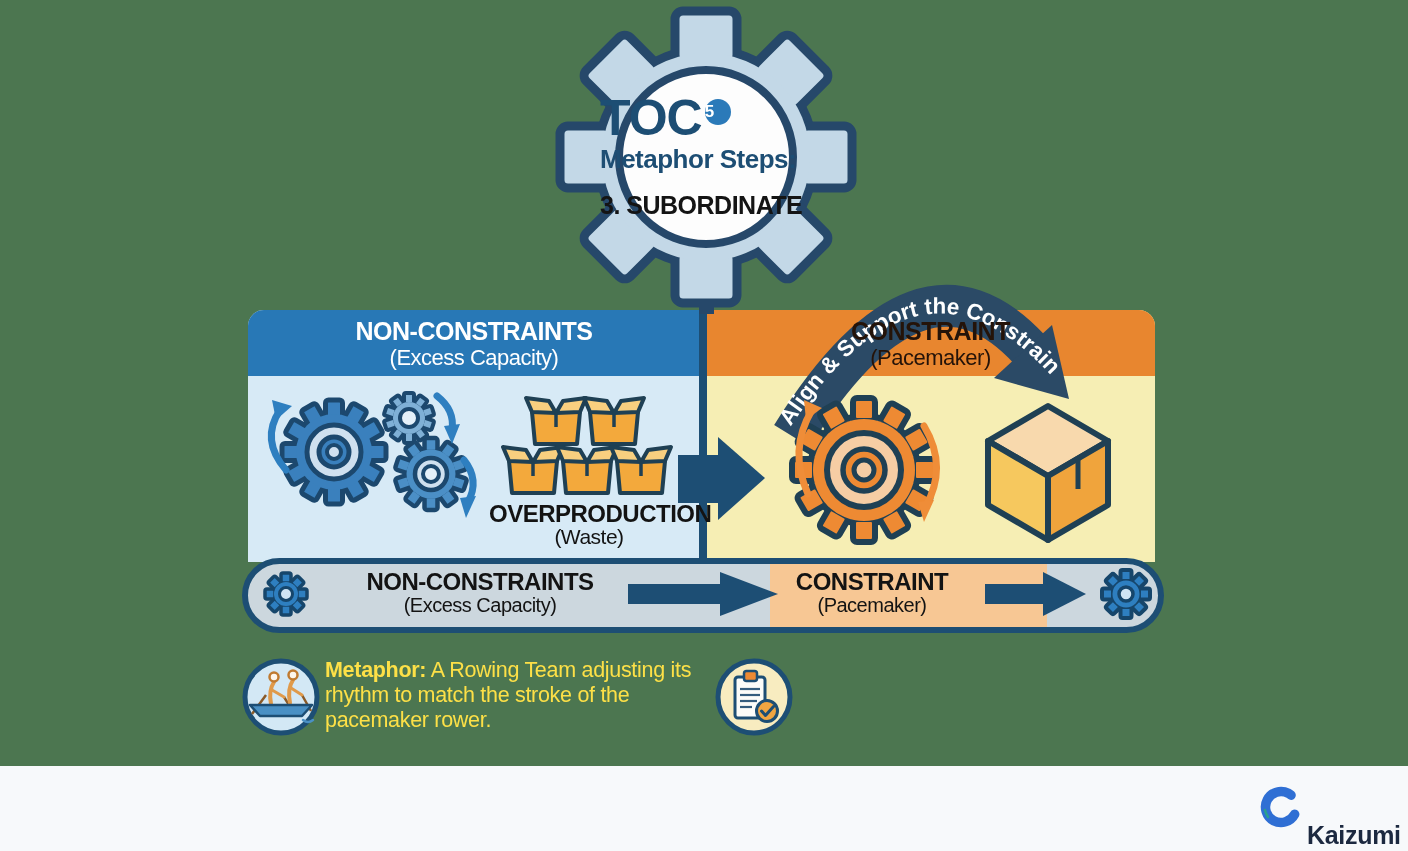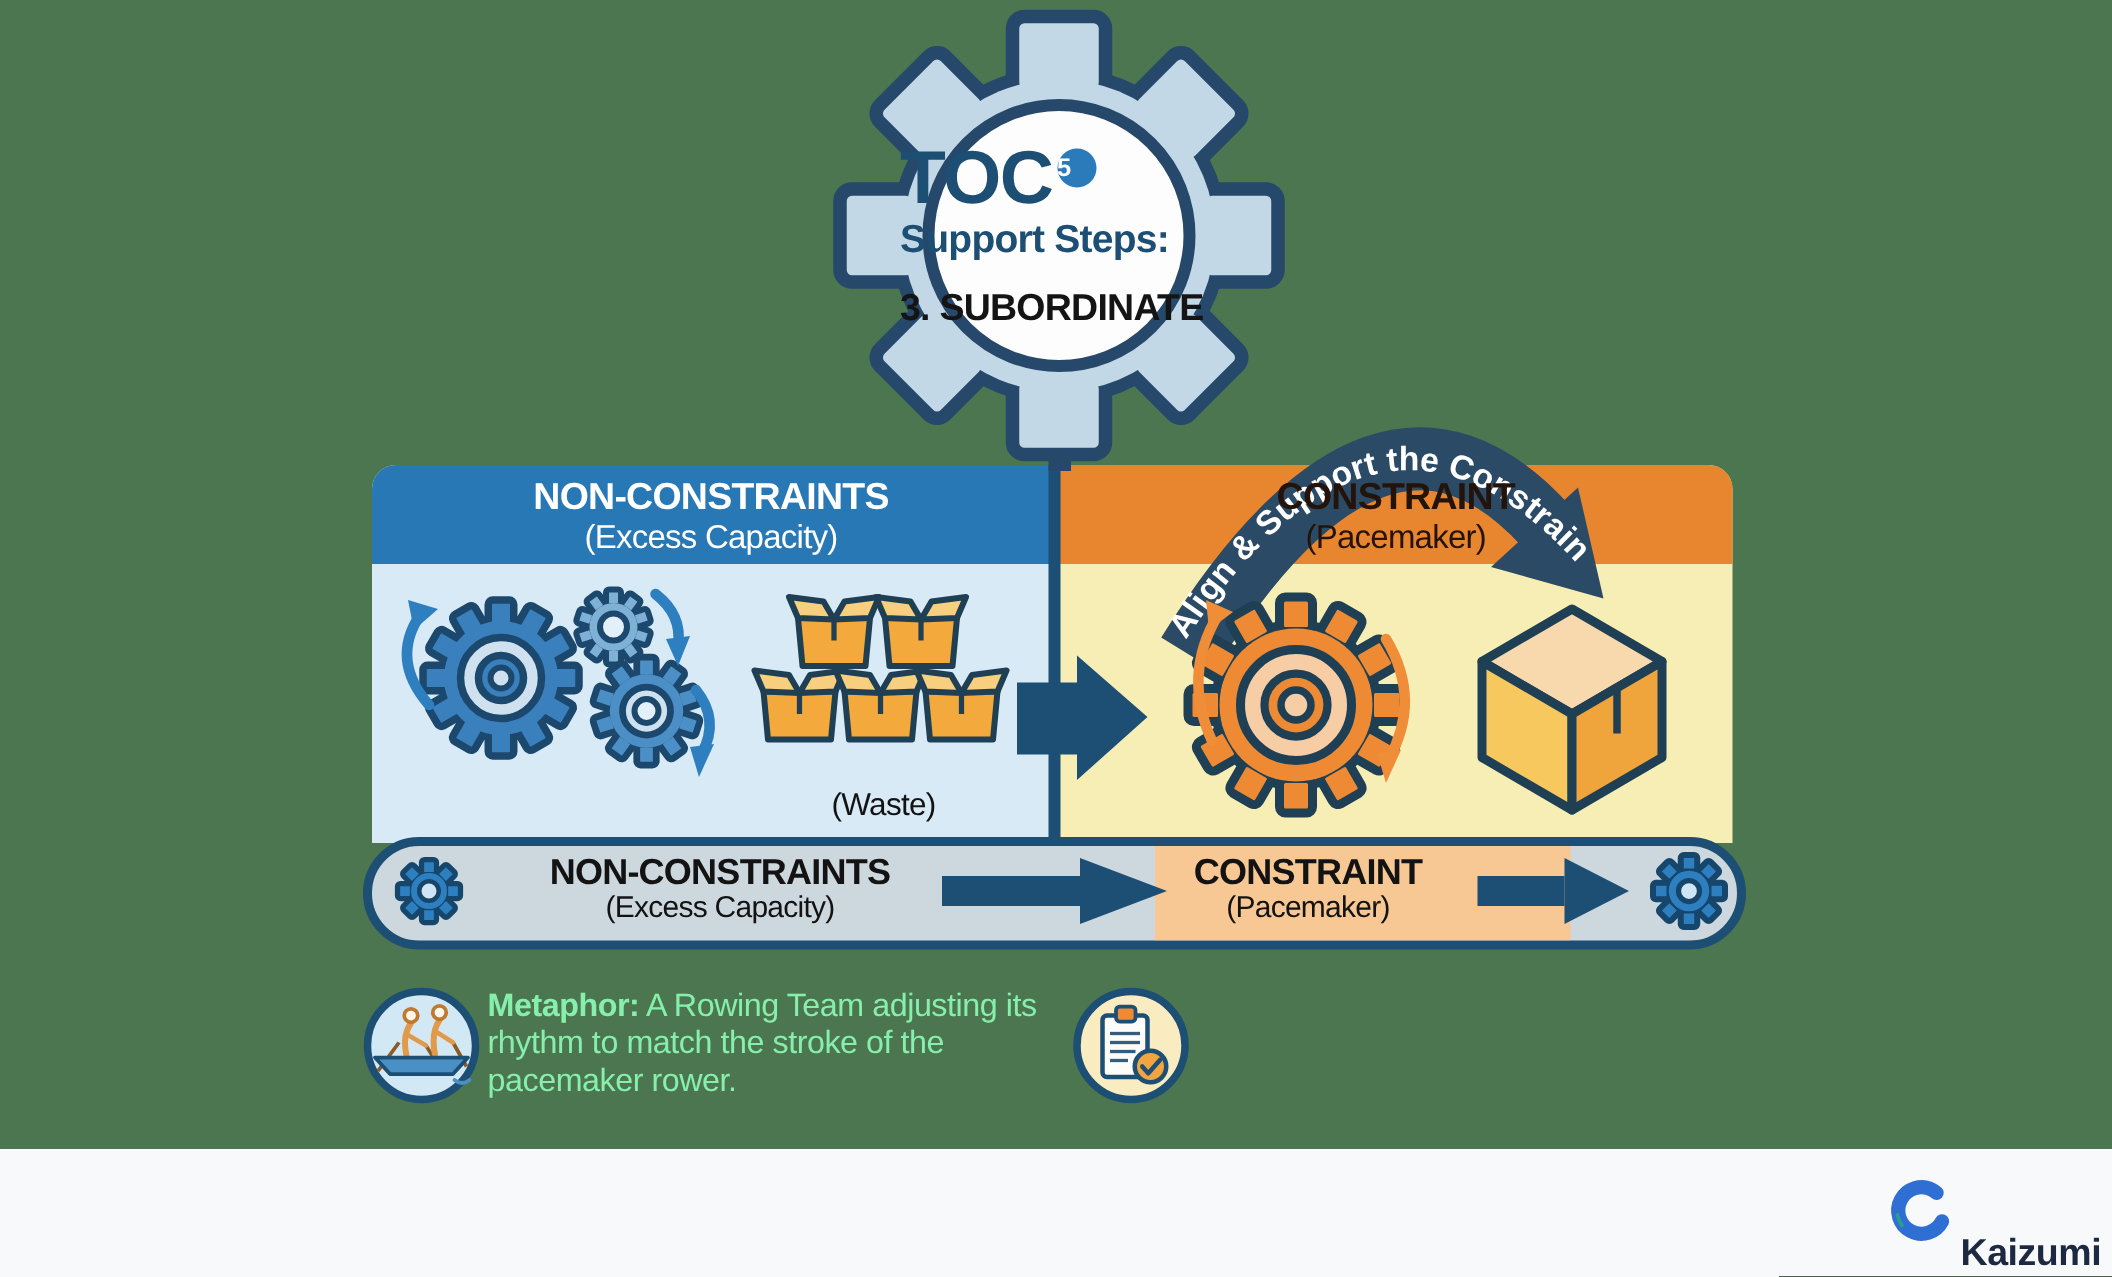--- a/index.html
+++ b/index.html
@@ -35,21 +35,21 @@
 
   
   .gear-text{position:absolute;left:600px;top:94px;width:212px;text-align:left;}
   .toc-row{font-size:50px;line-height:48px;font-weight:bold;color:#1d4e74;letter-spacing:-1px;}
   .toc-badge{display:inline-block;width:26px;height:26px;border-radius:50%;background:#2b7ab9;color:#fff;
              font-size:17px;line-height:26px;font-weight:bold;vertical-align:18px;margin-left:3px;letter-spacing:0;}
   .toc-sub{font-size:26px;font-weight:bold;color:#1d4e74;letter-spacing:-0.5px;margin-top:2px;}
   .toc-step{font-size:25px;font-weight:bold;color:#141414;letter-spacing:-0.5px;margin-top:16px;}
 
   
-  .note{position:absolute;top:658px;font-size:21.5px;line-height:25px;color:#86efac;letter-spacing:-0.3px;}
+  .note{position:absolute;top:658px;font-size:21.5px;line-height:25px;color:#fde047;letter-spacing:-0.3px;}
   .note b{letter-spacing:-0.3px;}
   .note-metaphor{left:325px;width:402px;}
   .note-action{left:800px;width:404px;}
 
   svg.overlay{position:absolute;left:0;top:0;pointer-events:none;}
 </style>
 </head>
 <body>
 
 <div class="canvas">
@@ -275,29 +275,30 @@
     </g>
 
     <g>
       <circle cx="1281" cy="807" r="15.5" fill="none" stroke="#2f6fd4" stroke-width="9.5" stroke-dasharray="76 22" stroke-linecap="round" transform="rotate(28 1281 807)"></circle>
       <path d="M1268,817 a17,17 0 0 1 -3,-7" stroke="#2aa08c" stroke-width="2.5" fill="none" stroke-linecap="round"></path>
     </g>
   </svg>
 
   <div class="gear-text">
     <div class="toc-row"><span>TOC</span><span class="toc-badge">5</span></div>
-    <div class="toc-sub">Support Steps:</div>
+    <div class="toc-sub">Metaphor Steps:</div>
     <div class="toc-step">3. SUBORDINATE</div>
   </div>
 
   <div class="t hdr-title white" style="left:248px;top:317px;width:452px">NON-CONSTRAINTS</div>
   <div class="t hdr-sub white" style="left:248px;top:345px;width:452px">(Excess Capacity)</div>
   <div class="t hdr-title darktxt" style="left:706px;top:317px;width:449px">CONSTRAINT</div>
   <div class="t hdr-sub darktxt" style="left:706px;top:345px;width:449px">(Pacemaker)</div>
 
+  <div class="itemlbl" style="left:489px;top:500px;width:200px;font-size:24px">OVERPRODUCTION</div>
   <div class="itemlbl" style="left:489px;top:525px;width:200px;font-size:21px;font-weight:normal">(Waste)</div>
 
   <div class="pill-title" style="left:330px;top:568px;width:300px">NON-CONSTRAINTS</div>
   <div class="pill-sub" style="left:330px;top:594px;width:300px">(Excess Capacity)</div>
   <div class="pill-title" style="left:722px;top:568px;width:300px">CONSTRAINT</div>
   <div class="pill-sub" style="left:722px;top:594px;width:300px">(Pacemaker)</div>
 
   <div class="note note-metaphor"><b>Metaphor:</b><span> A Rowing Team adjusting its rhythm to match the stroke of the pacemaker rower.</span></div>
 
   <div class="brand">Kaizumi</div>

